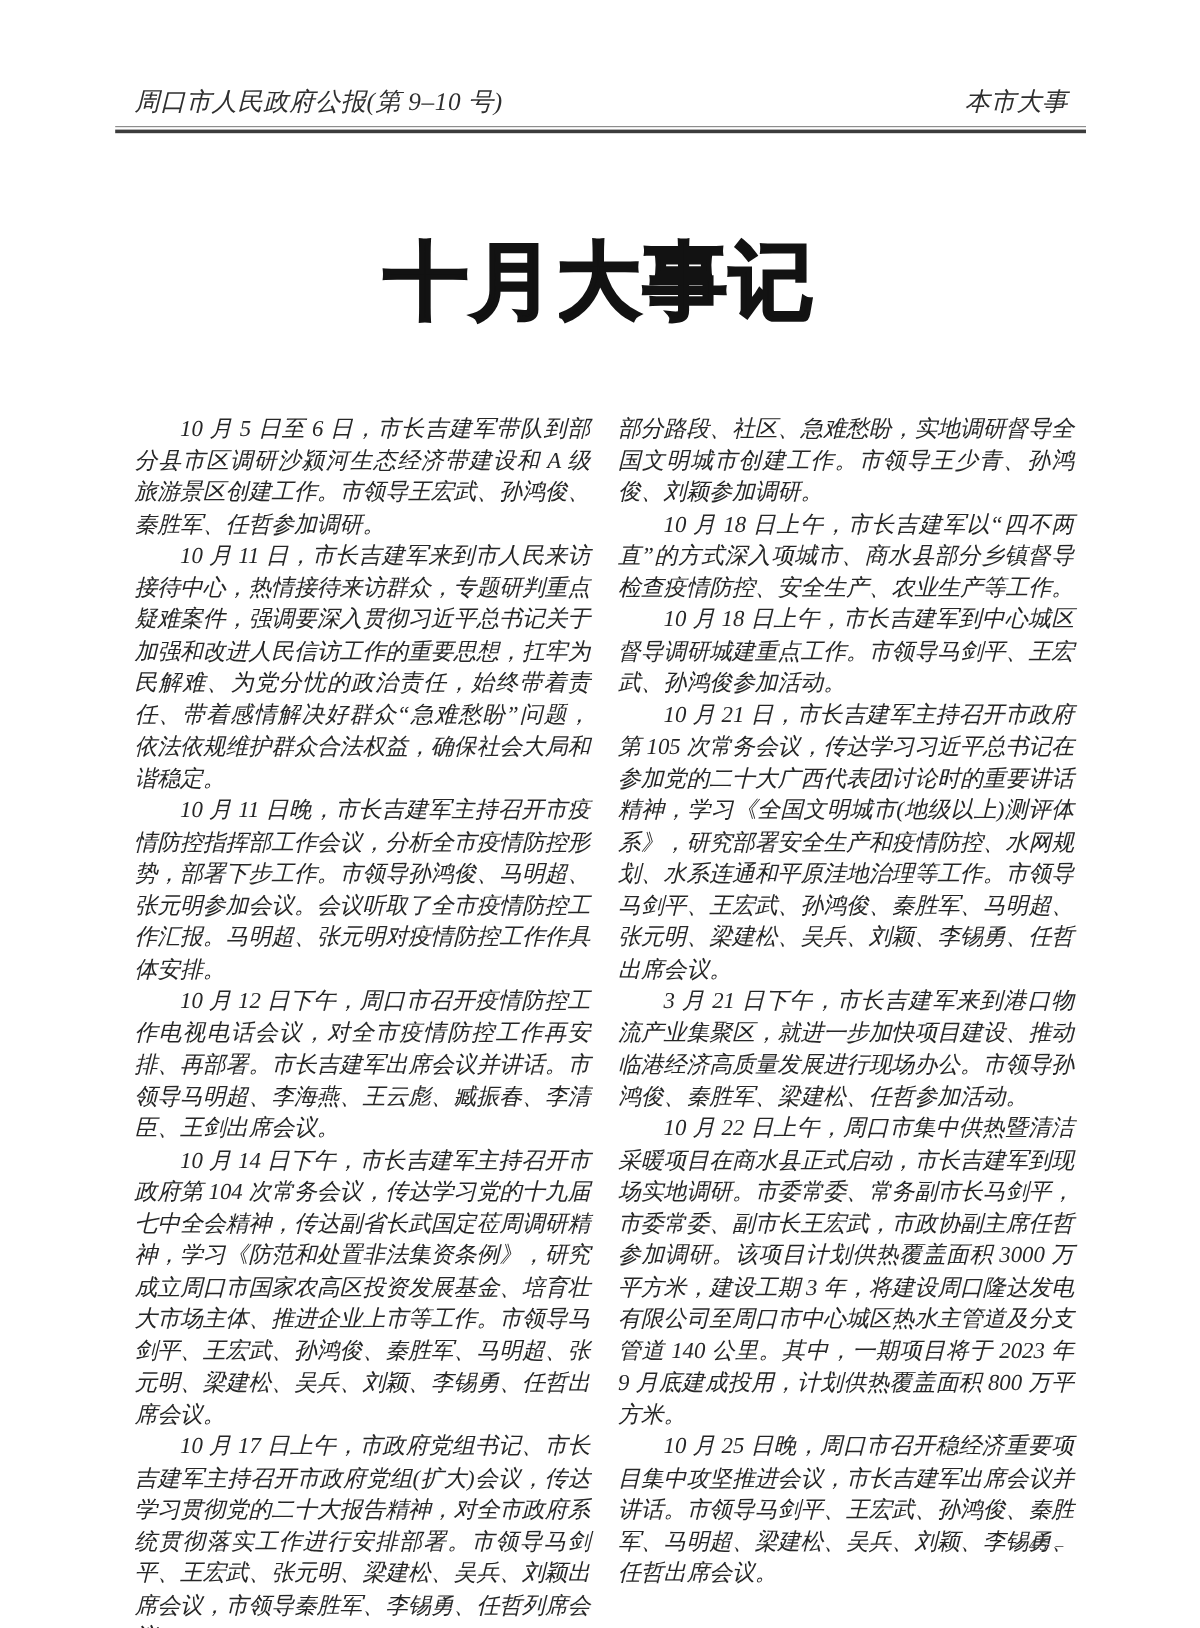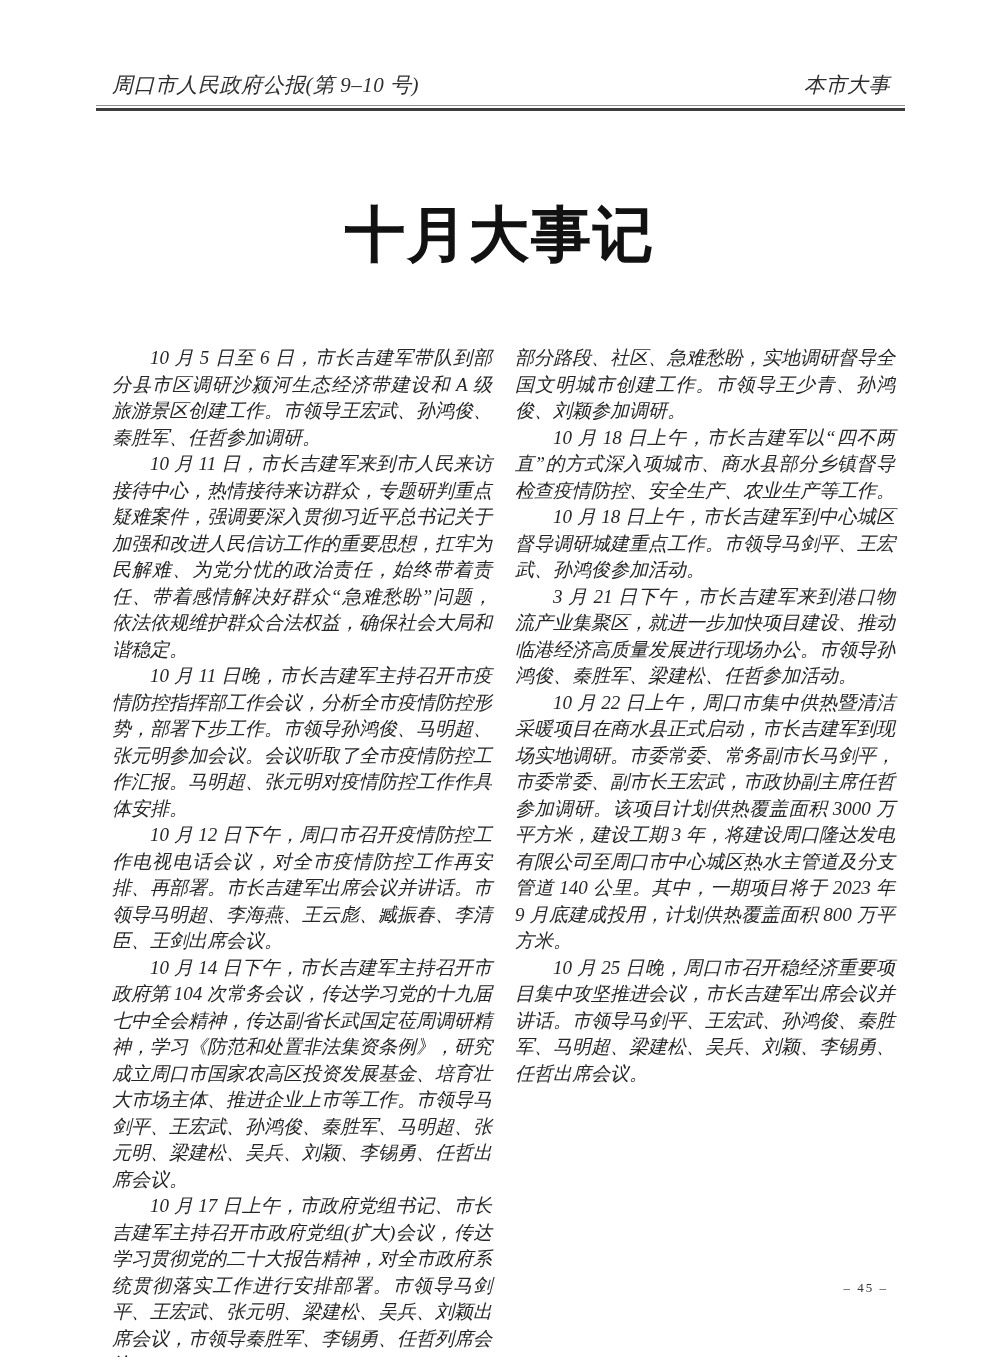--- a/index.html
+++ b/index.html
@@ -26,23 +26,23 @@
   .rule{
     margin:7px 95px 0 96px;
     height:2px;
     border-top:1.5px solid #8d8d8d;
     border-bottom:3px solid #3c3c3c;
   }
   .title{
     margin:82px 0 0 0;
     text-align:center;
     font-family:"DejaVu Sans", sans-serif;
-    font-size:60px;
+    font-size:70px;
     line-height:82px;
-    font-weight:400;
+    font-weight:700;
     letter-spacing:2px;
     color:#121212;
     -webkit-text-stroke:2.2px #121212;
   }
   .cols{
     display:flex;
     gap:23px;
     margin:70px 105px 0 112px;
   }
   .col{
@@ -90,20 +90,21 @@
       <p>10 月 11 日晚，市长吉建军主持召开市疫情防控指挥部工作会议，分析全市疫情防控形势，部署下步工作。市领导孙鸿俊、马明超、张元明参加会议。会议听取了全市疫情防控工作汇报。马明超、张元明对疫情防控工作作具体安排。</p>
       <p>10 月 12 日下午，周口市召开疫情防控工作电视电话会议，对全市疫情防控工作再安排、再部署。市长吉建军出席会议并讲话。市领导马明超、李海燕、王云彪、臧振春、李清臣、王剑出席会议。</p>
       <p>10 月 14 日下午，市长吉建军主持召开市政府第 104 次常务会议，传达学习党的十九届七中全会精神，传达副省长武国定莅周调研精神，学习《防范和处置非法集资条例》，研究成立周口市国家农高区投资发展基金、培育壮大市场主体、推进企业上市等工作。市领导马剑平、王宏武、孙鸿俊、秦胜军、马明超、张元明、梁建松、吴兵、刘颖、李锡勇、任哲出席会议。</p>
       <p>10 月 17 日上午，市政府党组书记、市长吉建军主持召开市政府党组(扩大)会议，传达学习贯彻党的二十大报告精神，对全市政府系统贯彻落实工作进行安排部署。市领导马剑平、王宏武、张元明、梁建松、吴兵、刘颖出席会议，市领导秦胜军、李锡勇、任哲列席会议。</p>
 
     </div>
     <div class="col">
       <p class="cont">部分路段、社区、急难愁盼，实地调研督导全国文明城市创建工作。市领导王少青、孙鸿俊、刘颖参加调研。</p>
       <p>10 月 18 日上午，市长吉建军以“四不两直”的方式深入项城市、商水县部分乡镇督导检查疫情防控、安全生产、农业生产等工作。</p>
       <p>10 月 18 日上午，市长吉建军到中心城区督导调研城建重点工作。市领导马剑平、王宏武、孙鸿俊参加活动。</p>
+      <p>10 月 21 日，市长吉建军主持召开市政府第 105 次常务会议，传达学习习近平总书记在参加党的二十大广西代表团讨论时的重要讲话精神，学习《全国文明城市(地级以上)测评体系》，研究部署安全生产和疫情防控、水网规划、水系连通和平原洼地治理等工作。市领导马剑平、王宏武、孙鸿俊、秦胜军、马明超、张元明、梁建松、吴兵、刘颖、李锡勇、任哲出席会议。</p>
       <p>3 月 21 日下午，市长吉建军来到港口物流产业集聚区，就进一步加快项目建设、推动临港经济高质量发展进行现场办公。市领导孙鸿俊、秦胜军、梁建松、任哲参加活动。</p>
       <p>10 月 22 日上午，周口市集中供热暨清洁采暖项目在商水县正式启动，市长吉建军到现场实地调研。市委常委、常务副市长马剑平，市委常委、副市长王宏武，市政协副主席任哲参加调研。该项目计划供热覆盖面积 3000 万平方米，建设工期 3 年，将建设周口隆达发电有限公司至周口市中心城区热水主管道及分支管道 140 公里。其中，一期项目将于 2023 年 9 月底建成投用，计划供热覆盖面积 800 万平方米。</p>
       <p>10 月 25 日晚，周口市召开稳经济重要项目集中攻坚推进会议，市长吉建军出席会议并讲话。市领导马剑平、王宏武、孙鸿俊、秦胜军、马明超、梁建松、吴兵、刘颖、李锡勇、任哲出席会议。</p>
     </div>
   </main>
 
   <div class="pageno">– 45 –</div>
 
 </div>
 

